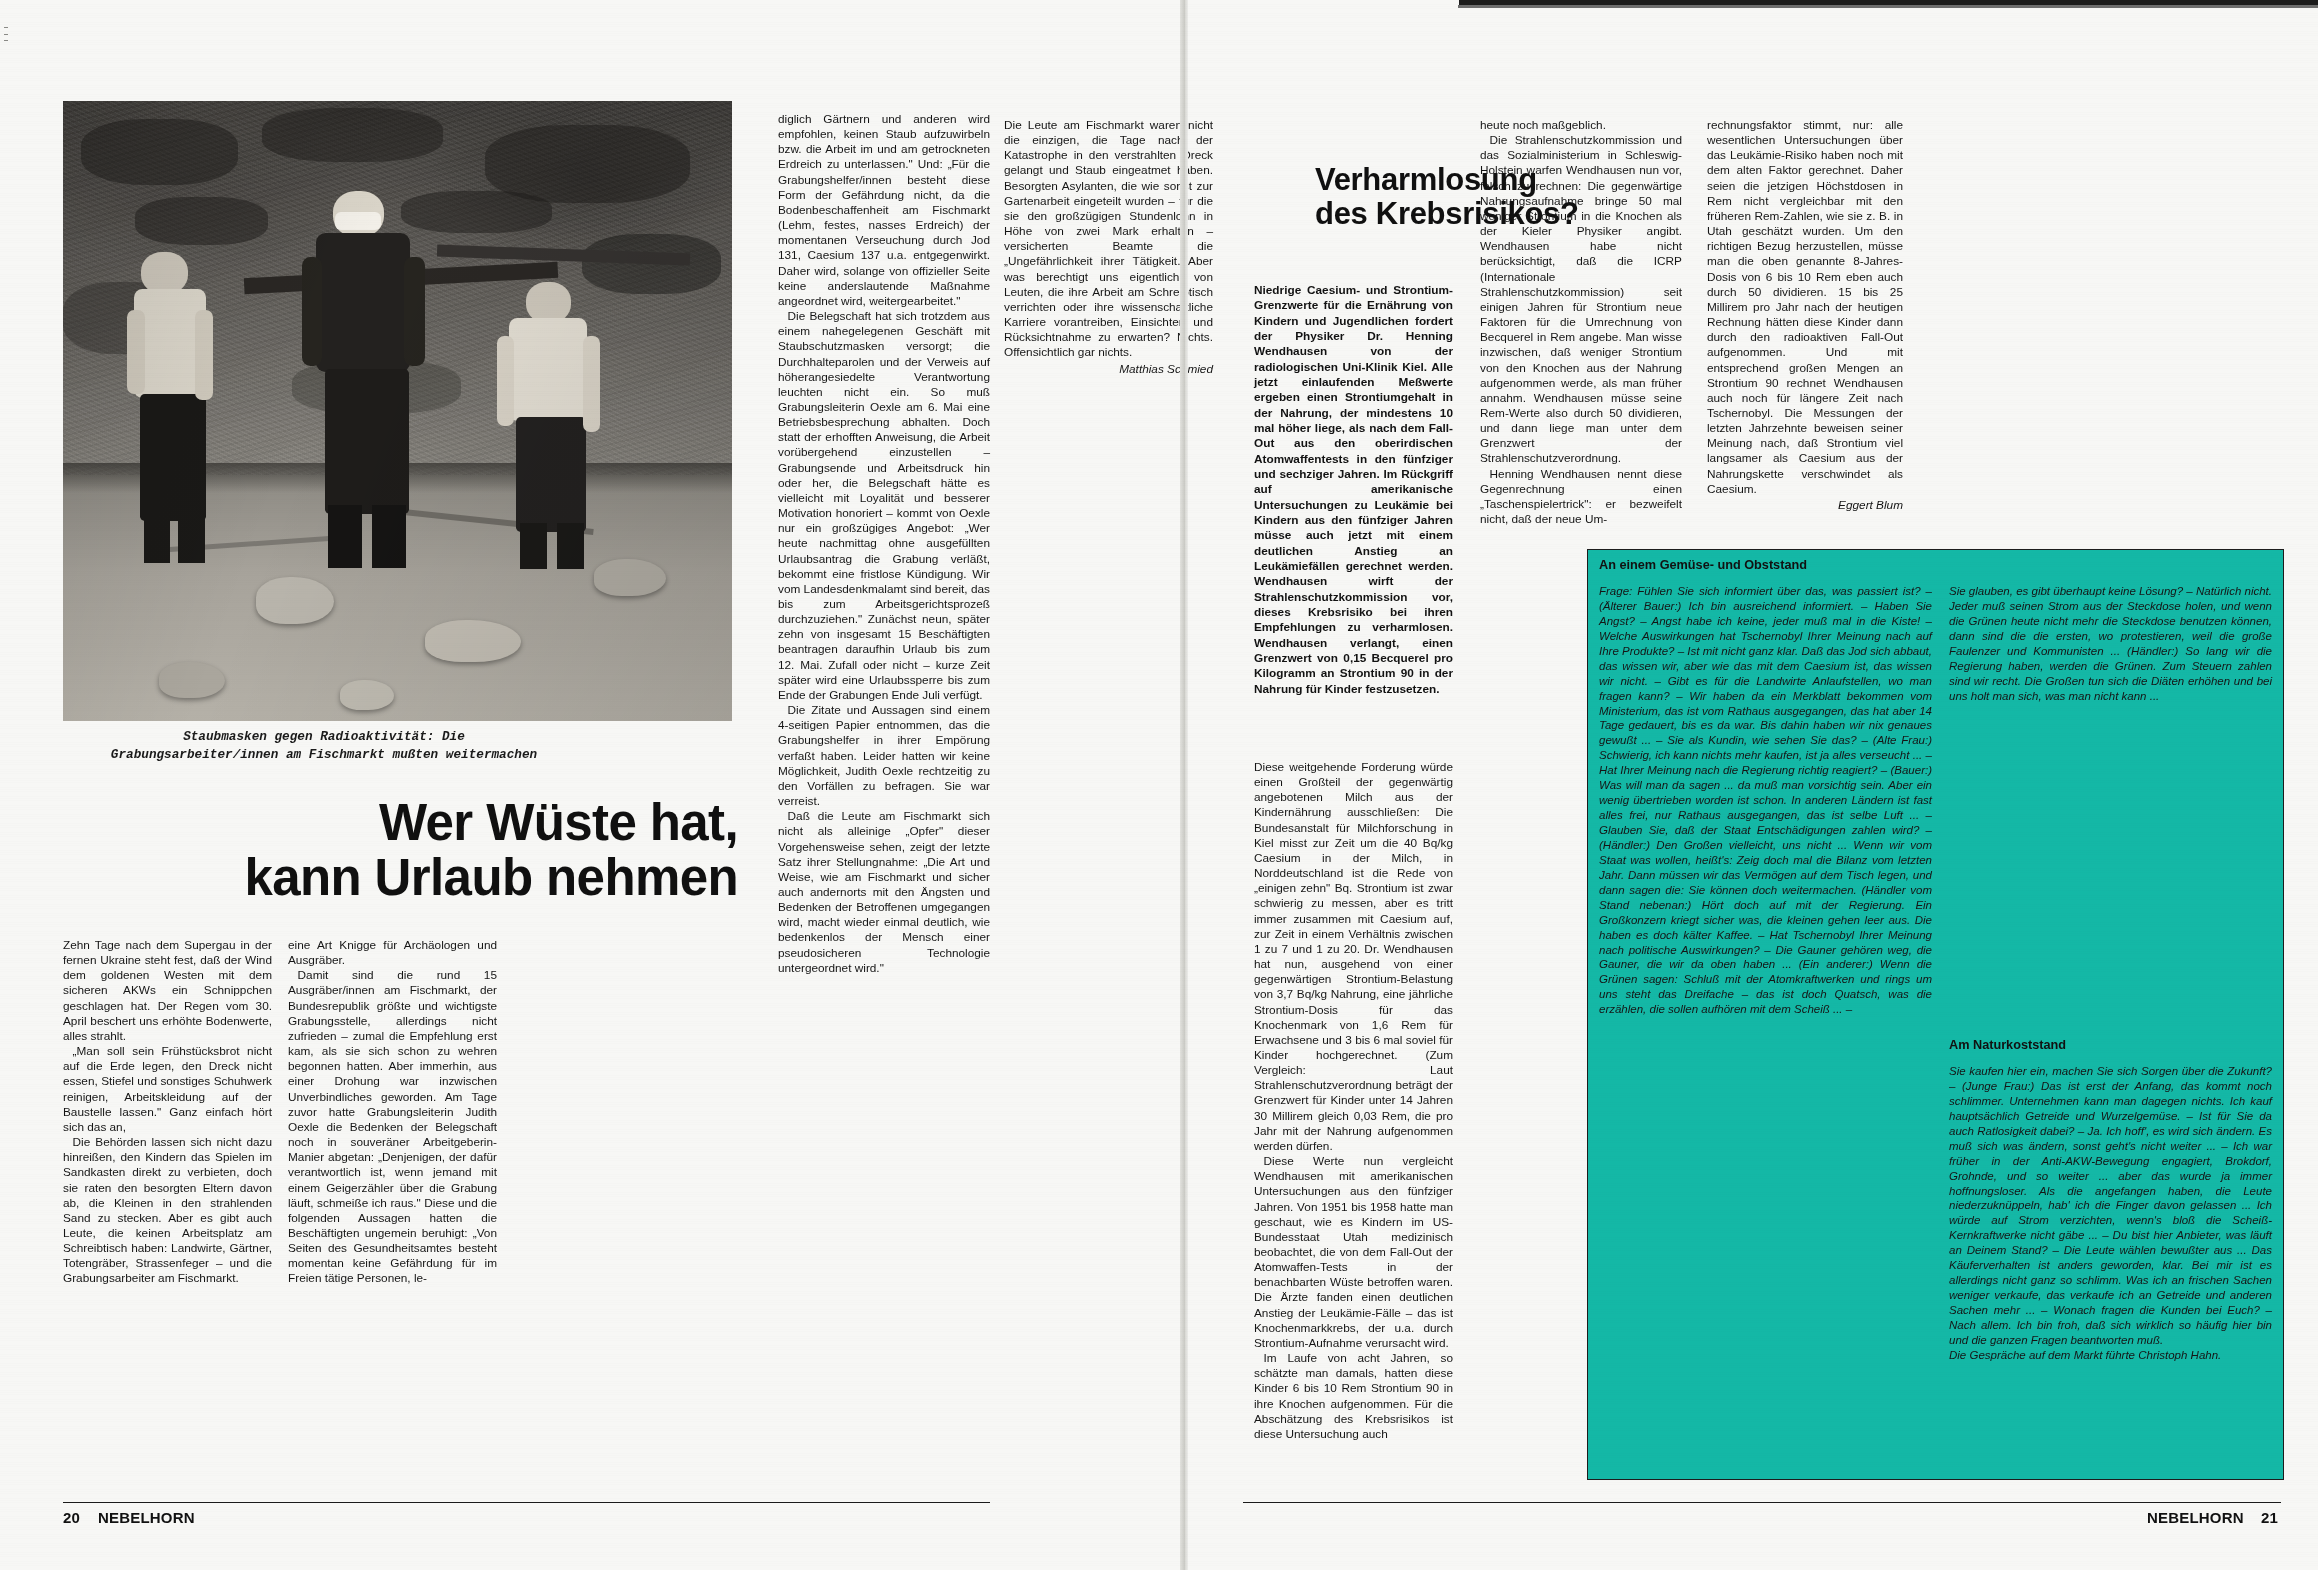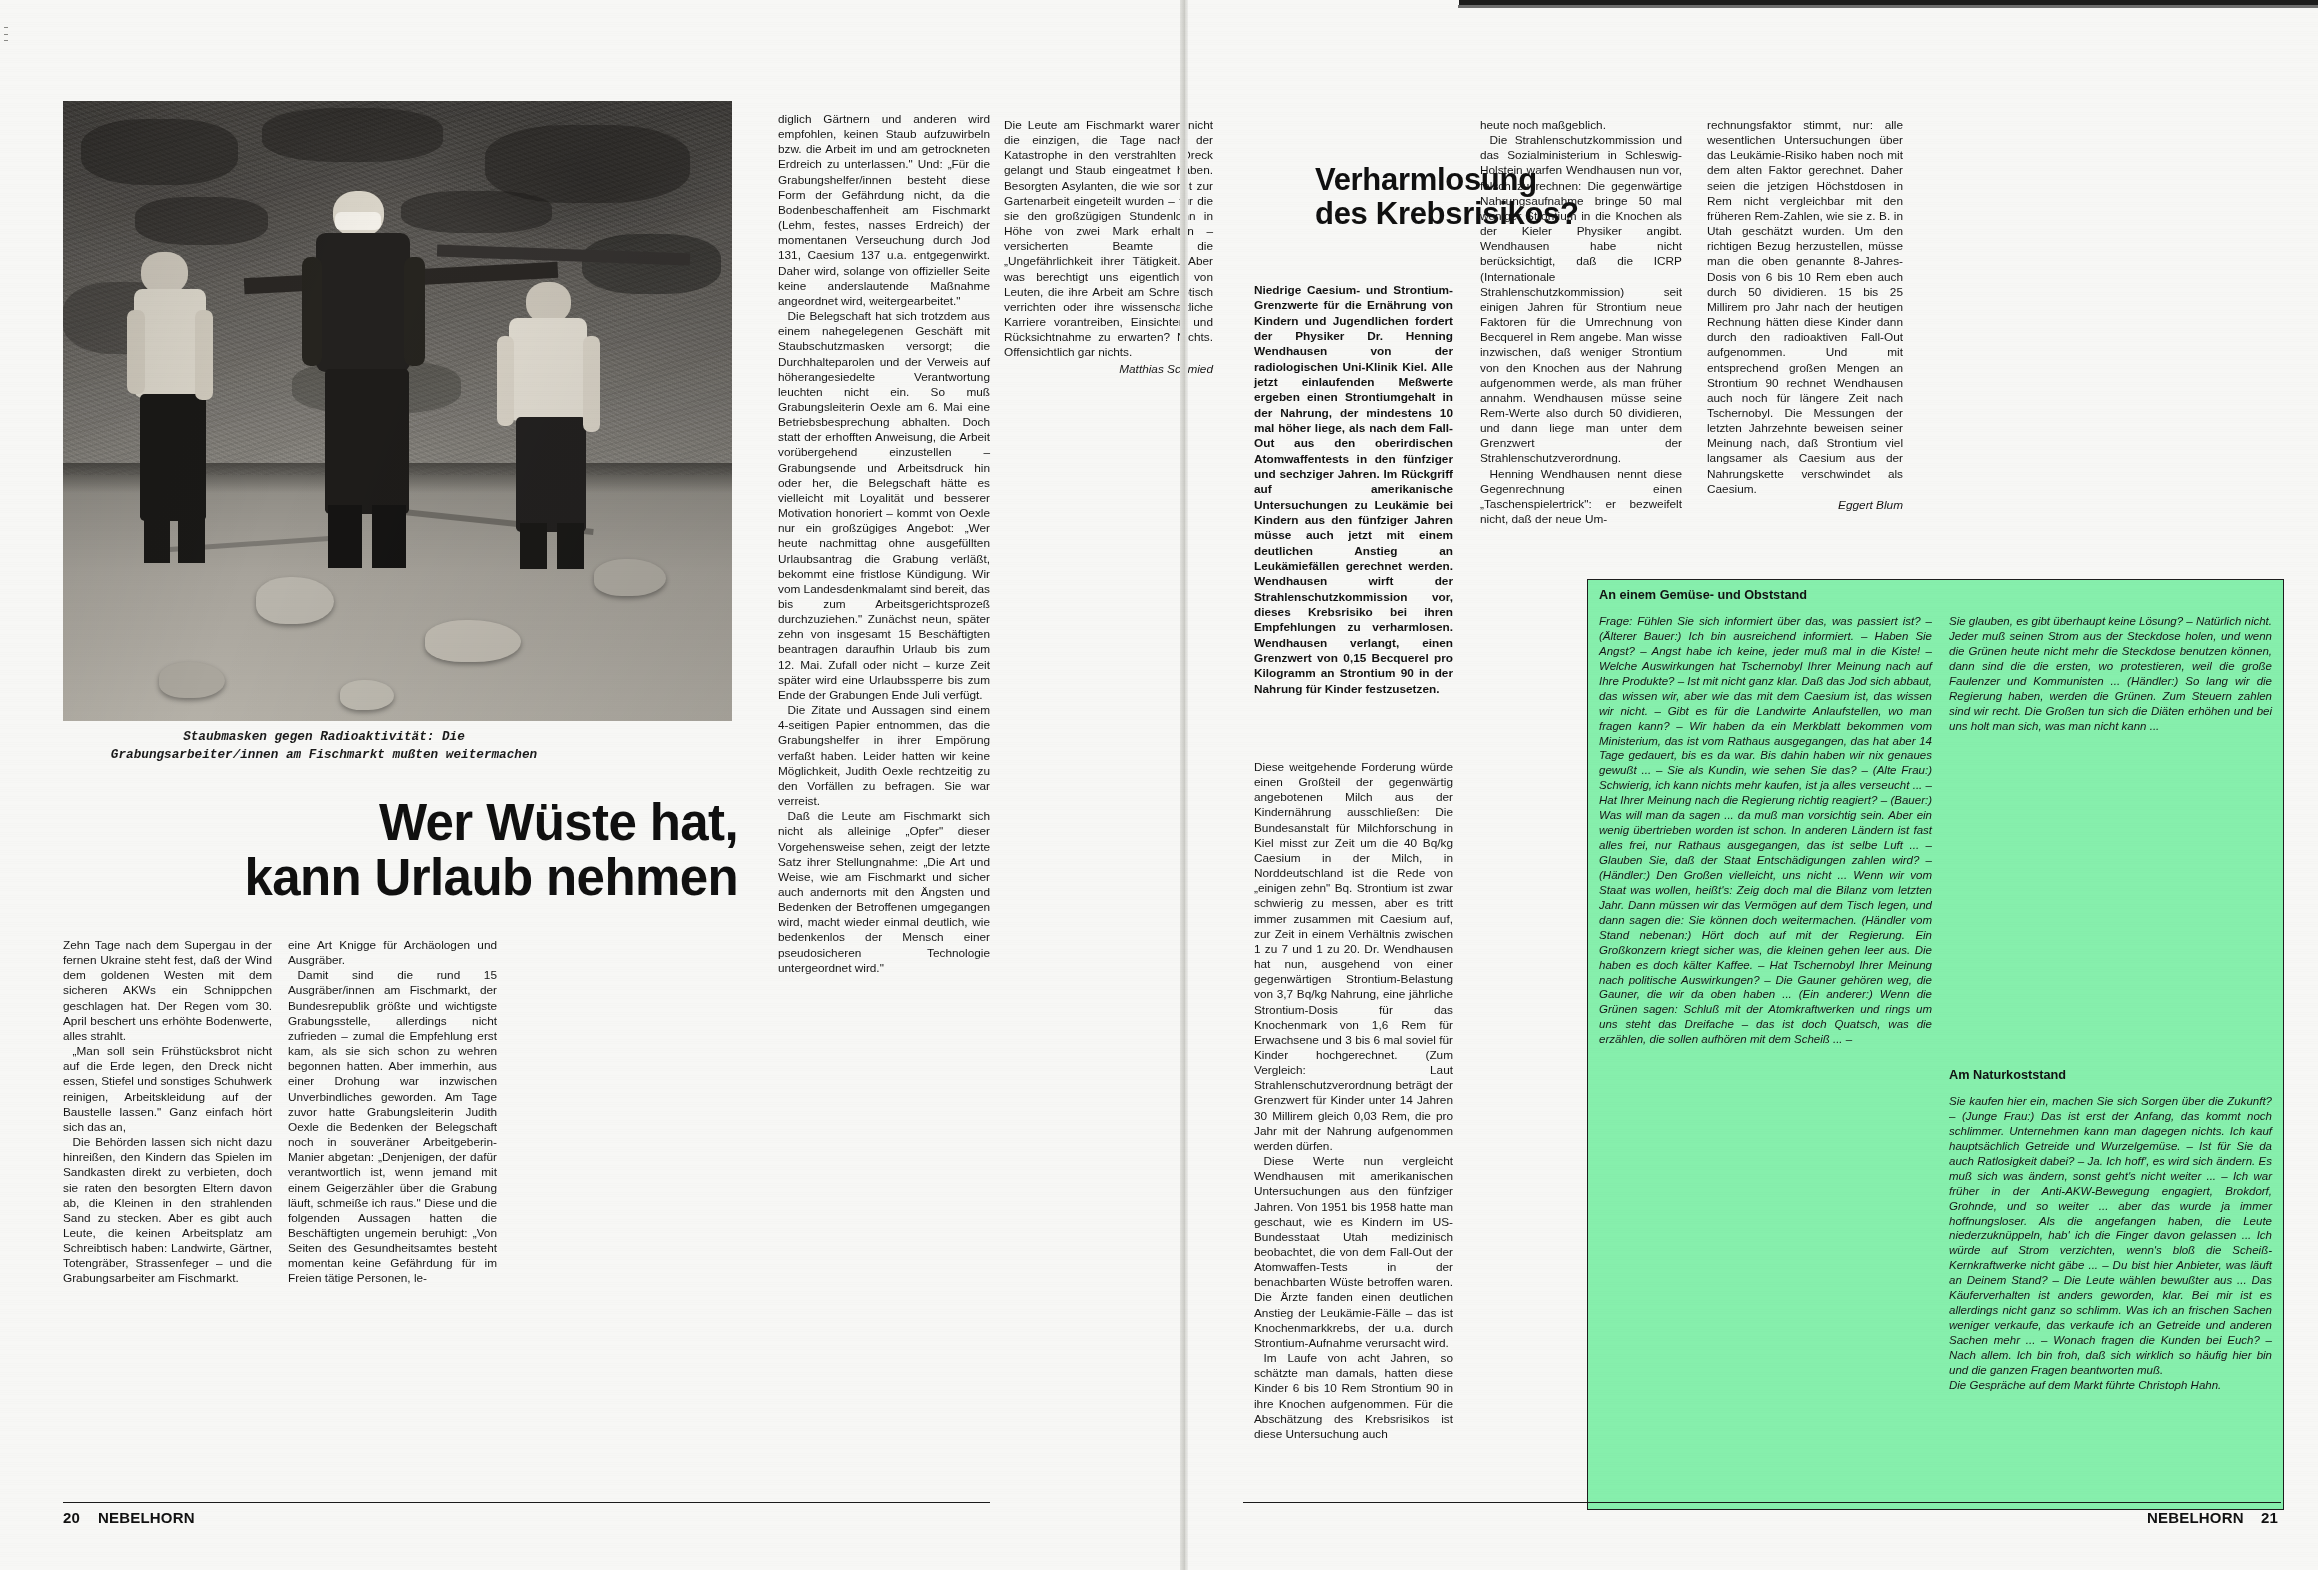--- a/index.html
+++ b/index.html
@@ -201,25 +201,25 @@
     color: #121212;
   }
   .rp-c1 { left: 1254px; top: 760px; width: 199px; }
   .rp-c2 { left: 1480px; top: 118px;  width: 202px; }
   .rp-c3 { left: 1707px; top: 118px;  width: 196px; }
 
   
   .sidebar-box {
     position: absolute;
     left: 1587px;
-    top: 579px;
+    top: 549px;
     width: 695px;
     height: 929px;
     border: 1.2px solid #1d1d1d;
-    background: #86efac;
+    background: #14b8a6;
   }
   .sb-title {
     position: absolute;
     left: 11px;
     top: 8.4px;
     font-size: 12.7px;
     font-weight: bold;
     color: #111;
   }
   .sb-col {

